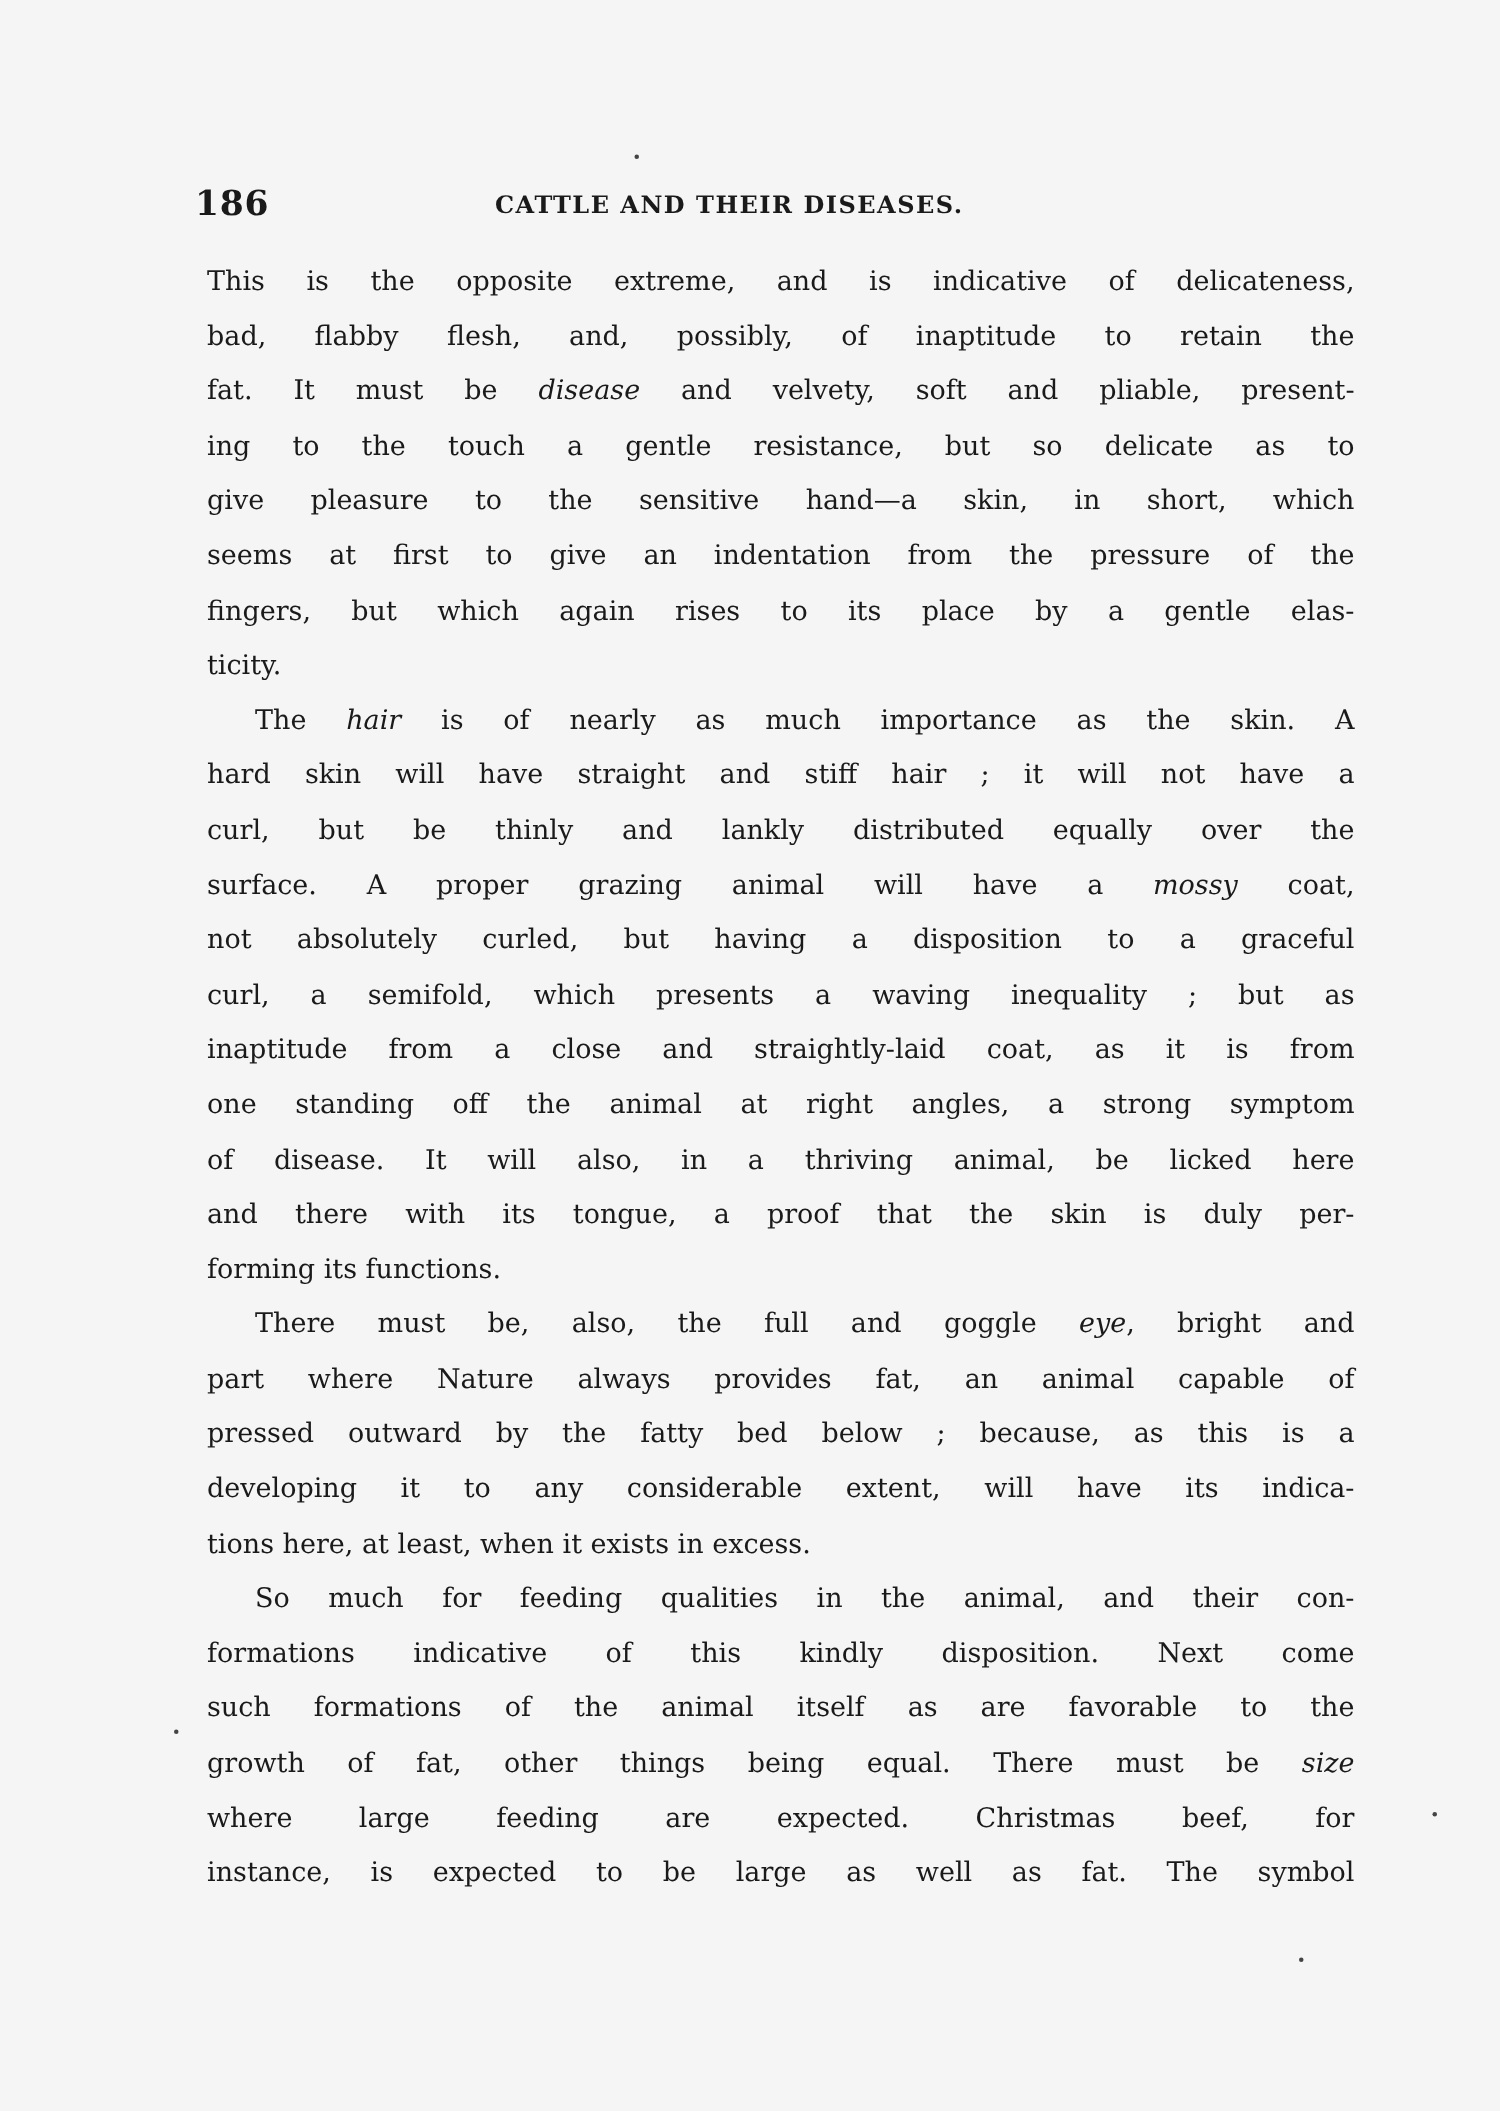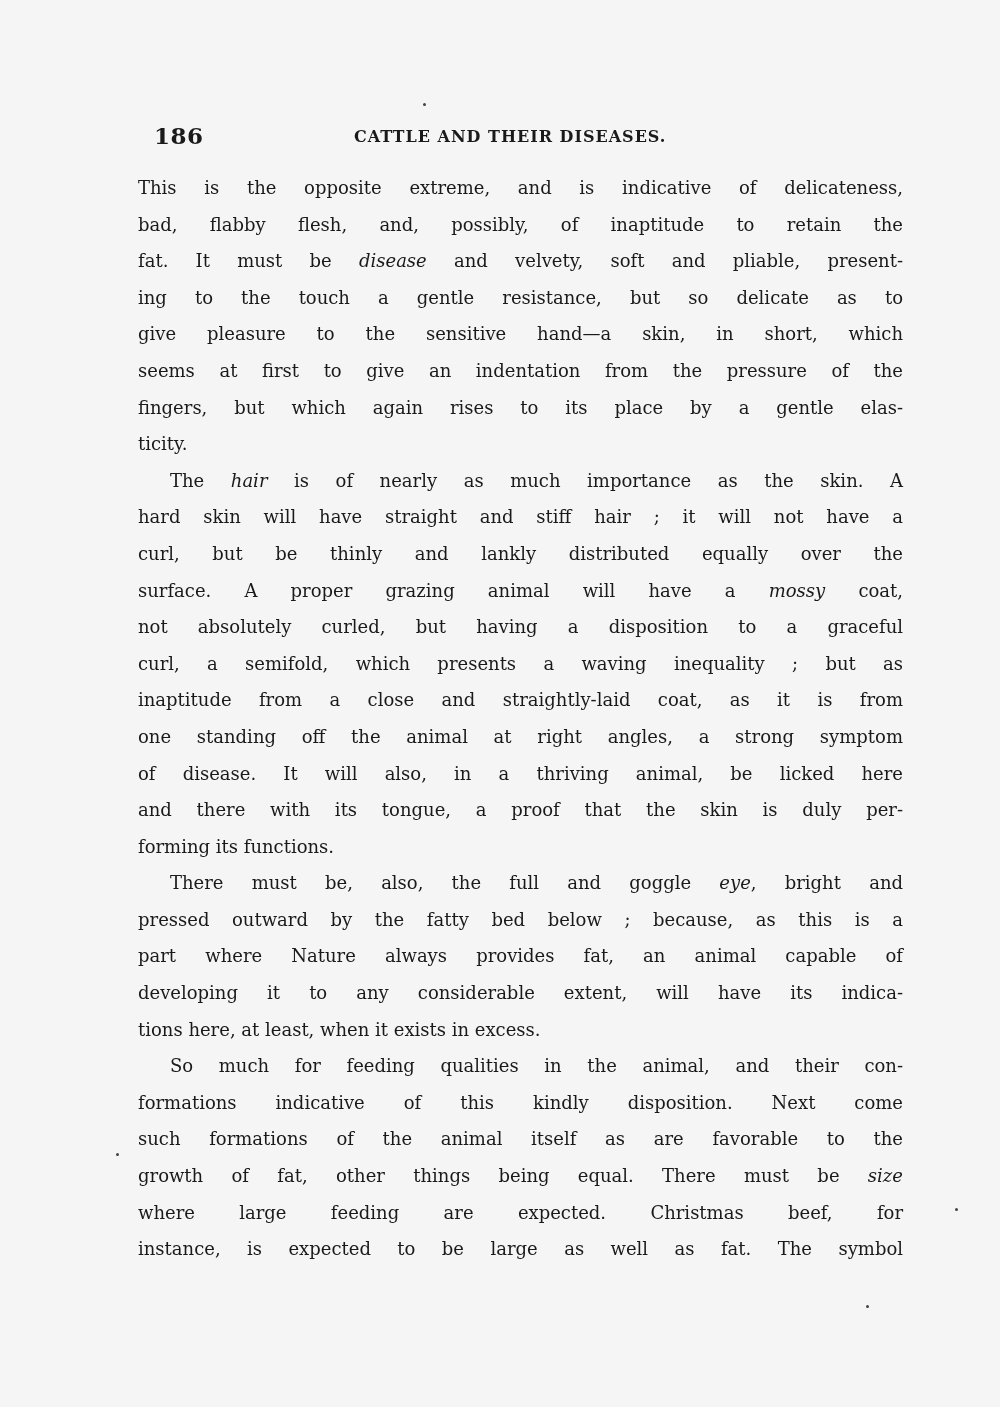--- a/index.html
+++ b/index.html
@@ -5,21 +5,21 @@
     html, body { margin: 0; padding: 0; }
     body {
       width: 1000px; height: 1407px;
       background: #f5f5f5;
       position: relative;
       overflow: hidden;
       font-family: "DejaVu Serif", "Liberation Serif", serif;
       color: #1a1a1a;
     }
     .header {
-      position: absolute; top: 122px; left: 154px; width: 770px; height: 30px;
+      position: absolute; top: 122px; left: 130px; width: 770px; height: 30px;
     }
     .page-number {
       position: absolute; left: 0; top: 0;
       font-size: 23px; font-weight: bold; letter-spacing: 0.5px;
     }
     .running-head {
       position: absolute; left: 200px; top: 5px;
       font-size: 16px; font-weight: bold; letter-spacing: 1px;
     }
     .body-text {
@@ -63,22 +63,22 @@
     <div class="line">curl, but be thinly and lankly distributed equally over the</div>
     <div class="line"><span>surface.  A proper grazing animal will have a </span><em>mossy</em><span> coat,</span></div>
     <div class="line">not absolutely curled, but having a disposition to a graceful</div>
     <div class="line">curl, a semifold, which presents a waving inequality ; but as</div>
     <div class="line">inaptitude from a close and straightly-laid coat, as it is from</div>
     <div class="line">one standing off the animal at right angles, a strong symptom</div>
     <div class="line">of disease.   It will also, in a thriving animal, be licked here</div>
     <div class="line">and there with its tongue, a proof that the skin is duly per-</div>
     <div class="line last">forming its functions.</div>
     <div class="line indent"><span>There must be, also, the full and goggle </span><em>eye</em><span>, bright and</span></div>
+    <div class="line">part where Nature always provides fat, an animal capable of</div>
     <div class="line">pressed outward by the fatty bed below ; because, as this is a</div>
-    <div class="line">part where Nature always provides fat, an animal capable of</div>
     <div class="line">developing it to any considerable extent, will have its indica-</div>
     <div class="line last">tions here, at least, when it exists in excess.</div>
     <div class="line indent">So much for feeding qualities in the animal, and their con-</div>
     <div class="line">formations indicative of this kindly disposition.   Next come</div>
     <div class="line">such formations of the animal itself as are favorable to the</div>
     <div class="line"><span>growth of fat, other things being equal.   There must be </span><em>size</em></div>
     <div class="line">where large feeding are expected.  Christmas beef, for</div>
     <div class="line">instance, is expected to be large as well as fat.  The symbol</div>
   </div>
 

